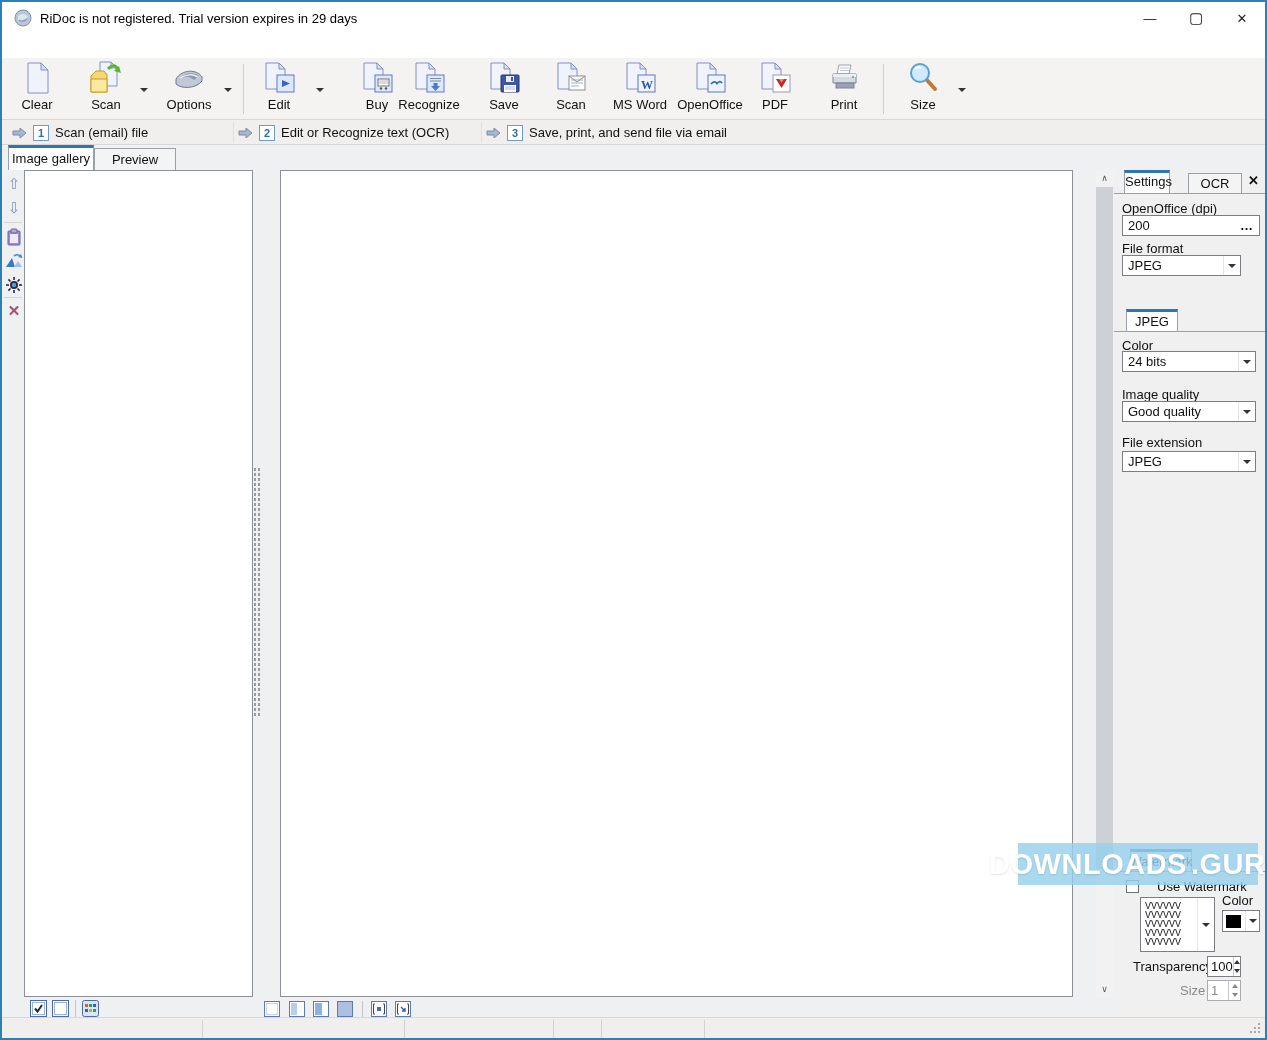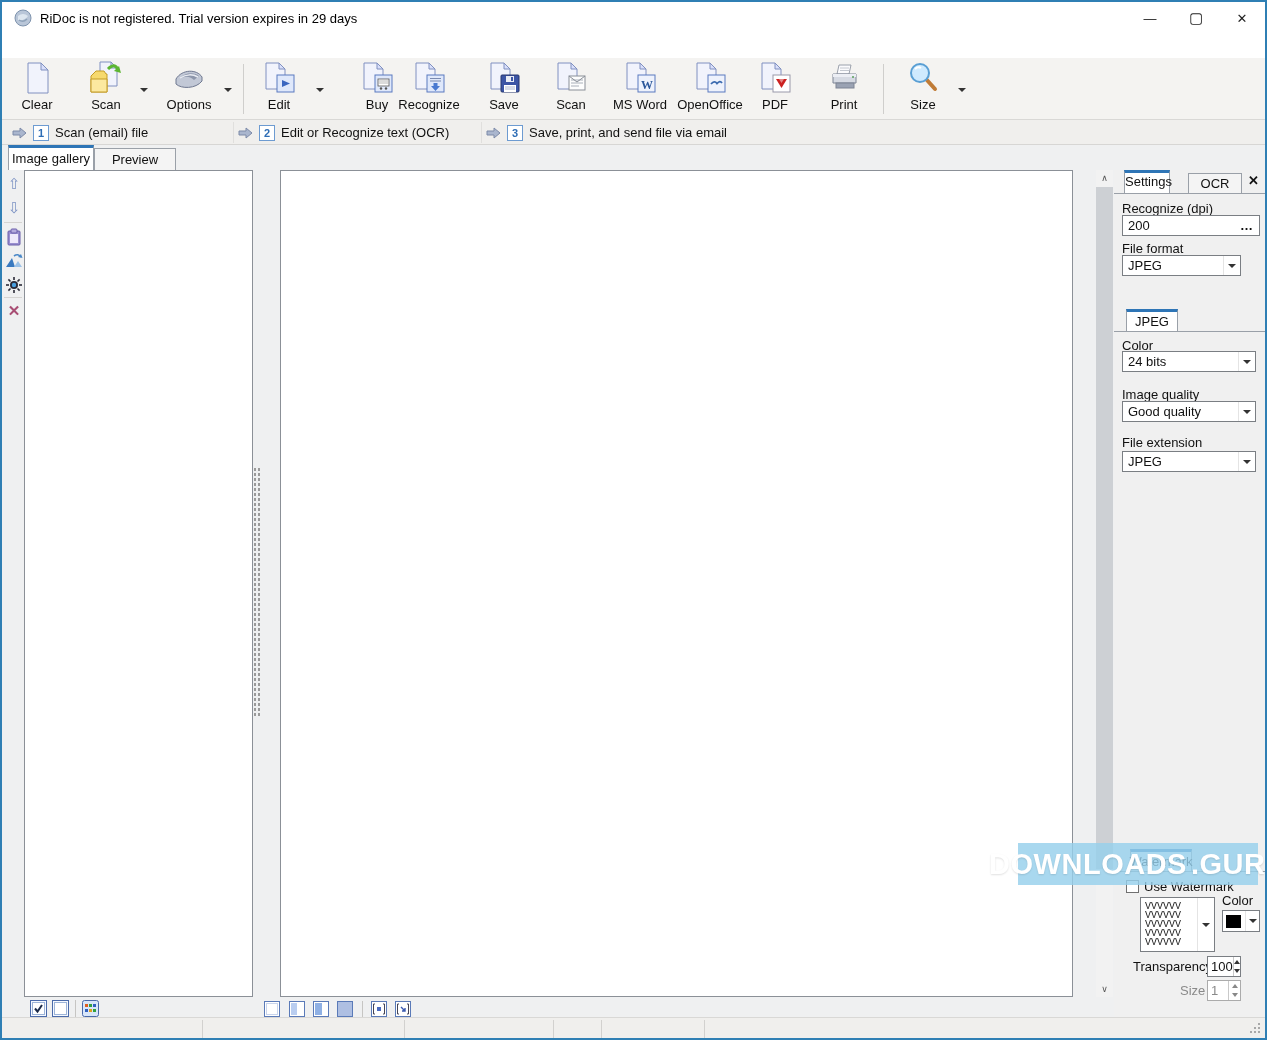--- a/index.html
+++ b/index.html
@@ -394,21 +394,21 @@
       <div id="scr-thumb"></div>
       <div class="scr-btn" style="top:811px">∨</div>
     </div>
 
     <div id="rightpanel">
       <div class="tab active" style="left:10px;top:0;width:46px;height:23px;line-height:18px">Settings</div>
       <div class="tab" style="left:74px;top:3px;width:54px;height:20px;line-height:19px">OCR</div>
       <div class="abs" style="right:6px;top:3px;font-size:13px;font-weight:bold">✕</div>
       <div class="group-line" style="top:23px"></div>
 
-      <div class="rp-label" style="top:31px">Recognize (dpi)</div>
+      <div class="rp-label" style="top:31px">OpenOffice (dpi)</div>
       <div class="rp-box" style="left:8px;top:45px;width:138px;height:21px">
         <span>200</span>
         <span style="margin-left:auto;padding-right:6px;font-weight:bold">…</span>
       </div>
 
       <div class="rp-label" style="top:71px">File format</div>
       <div class="rp-box" style="left:8px;top:85px;width:119px;height:21px">
         <span>JPEG</span>
         <span class="combo-arrow"></span>
       </div>
@@ -430,21 +430,21 @@
 
       <div class="rp-label" style="top:265px">File extension</div>
       <div class="rp-box" style="left:8px;top:281px;width:134px;height:21px">
         <span>JPEG</span>
         <span class="combo-arrow"></span>
       </div>
 
       <div class="group-tab" style="left:16px;top:679px;width:62px">Watermark</div>
       <div class="group-line" style="top:701px"></div>
 
-      <div class="abs" style="left:12px;top:709px;display:flex;align-items:center;gap:5px">
+      <div class="abs" style="left:12px;top:709px;display:flex;align-items:center;gap:18px">
         <span class="checkbox"></span>
         <span>Use Watermark</span>
       </div>
 
       <div class="rp-box" style="left:26px;top:727px;width:75px;height:55px;align-items:stretch;padding:0">
         <span id="pattern-box">VVVVVV
 VVVVVV
 VVVVVV
 VVVVVV
 VVVVVV</span>

